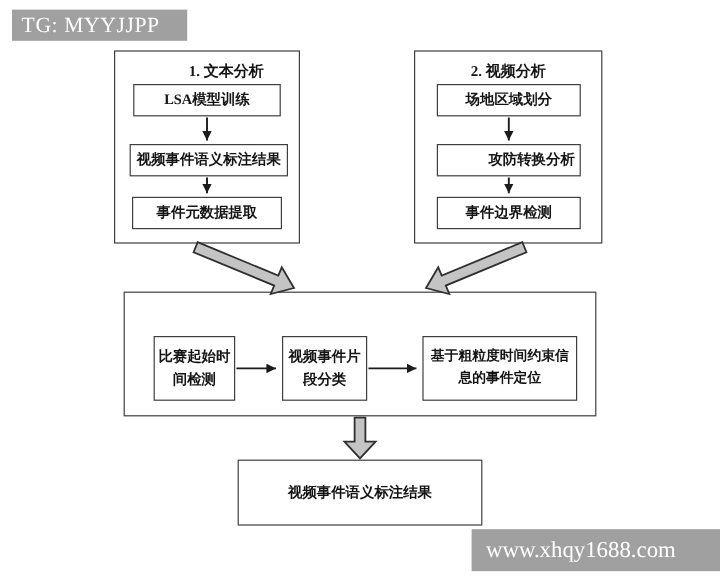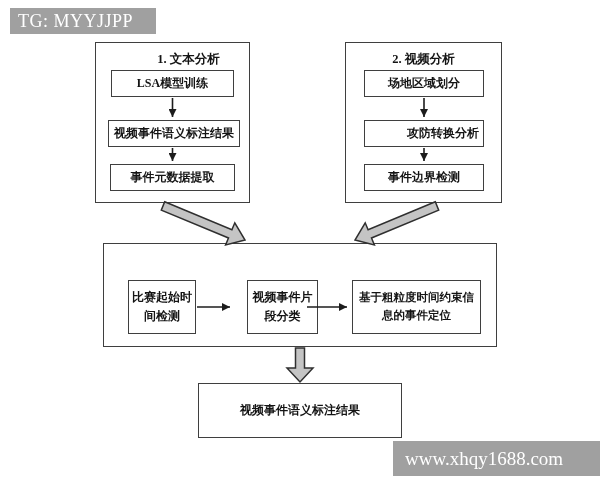--- a/index.html
+++ b/index.html
@@ -48,21 +48,21 @@
   <div class="step" style="left:110px;top:164px;width:125px;height:27px;">事件元数据提取</div>
 
   <div class="gbox" style="left:345px;top:42px;width:157px;height:161px;"></div>
   <div class="gtitle" style="left:345px;top:51px;width:157px;">2. 视频分析</div>
   <div class="step" style="left:364px;top:70px;width:120px;height:27px;">场地区域划分</div>
   <div class="step" style="left:364px;top:120px;width:120px;height:27px;padding-left:40px;">攻防转换分析</div>
   <div class="step" style="left:364px;top:164px;width:120px;height:27px;">事件边界检测</div>
 
   <div class="gbox" style="left:103px;top:243px;width:394px;height:104px;"></div>
   <div class="step" style="left:128px;top:280px;width:68px;height:54px;">比赛起始时间检测</div>
-  <div class="step" style="left:235px;top:280px;width:71px;height:54px;margin-left:12px;">视频事件片段分类</div>
+  <div class="step" style="left:235px;top:280px;width:71px;height:54px;">视频事件片段分类</div>
   <div class="step" style="left:352px;top:280px;width:129px;height:54px;font-size:11.5px;">基于粗粒度时间约束信息的事件定位</div>
 
   <div class="result">视频事件语义标注结果</div>
 
   <svg class="overlay" width="600" height="480" viewBox="0 0 600 480">
     <defs>
       <marker id="ah" markerUnits="userSpaceOnUse" markerWidth="9" markerHeight="8" refX="8" refY="4" orient="auto">
         <path d="M0,0 L8,4 L0,8 Z" fill="#1c1c1c"></path>
       </marker>
     </defs>

